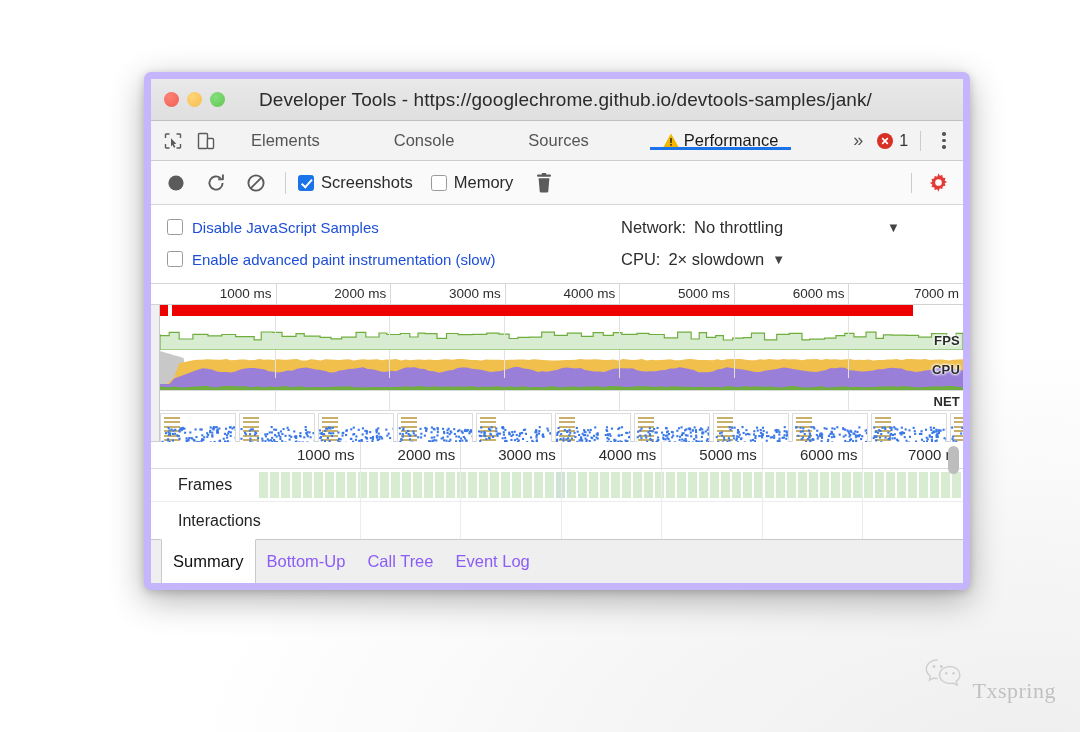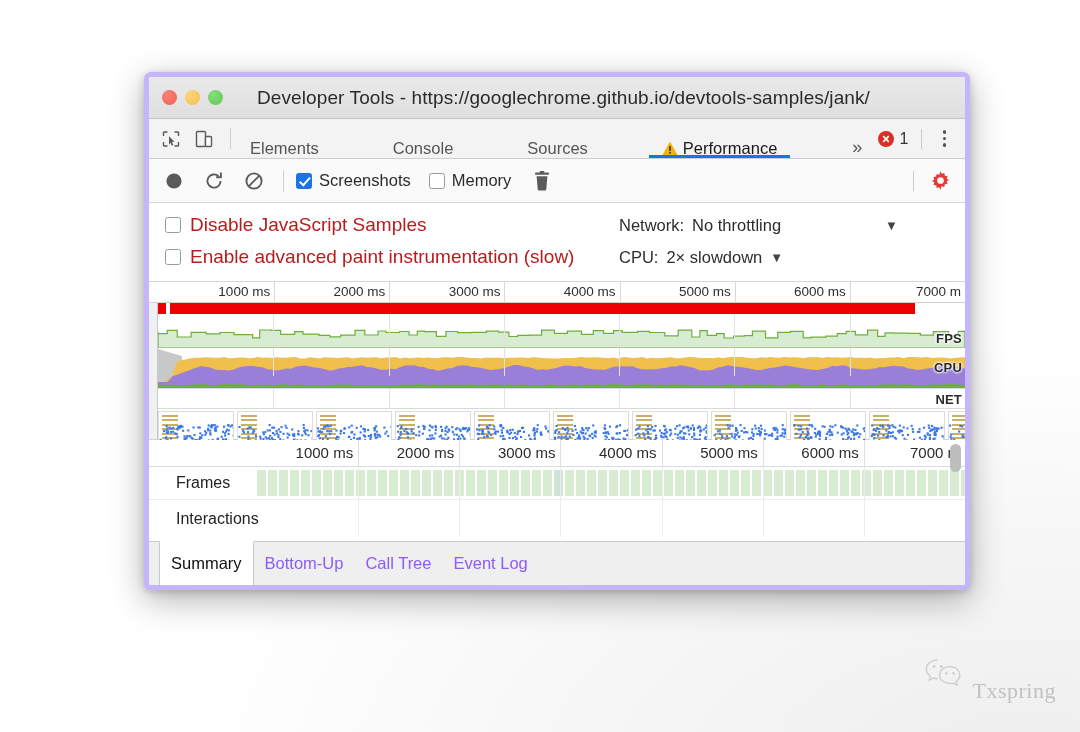--- a/index.html
+++ b/index.html
@@ -20,21 +20,21 @@
 
   
   .window {
     position: absolute;
     left: 144px; top: 72px;
     width: 826px; height: 518px;
     background: #ffffff;
     border-radius: 7px;
     box-shadow: 0 10px 34px rgba(0,0,0,0.30), 0 2px 8px rgba(0,0,0,0.18);
     overflow: hidden;
-    border: 5px solid #c4b5fd;
+    border: 7px solid #c4b5fd;
   }
 
   
   .titlebar {
     height: 42px;
     background: linear-gradient(#e9e9e9, #dfdfdf);
     border-bottom: 1px solid #c2c2c2;
     display: flex; align-items: center;
     padding-left: 13px;
     position: relative;
@@ -57,21 +57,21 @@
   .tabbar {
     height: 40px;
     background: #f3f3f3;
     border-bottom: 1px solid #cdcdcd;
     display: flex; align-items: stretch;
     position: relative;
   }
   .tb-icons { display: flex; align-items: center; padding: 0 10px 0 12px; gap: 13px; }
   .tb-icon { width: 20px; height: 20px; color: #5a5a5a; display:block; }
   .tb-sep { width: 1px; background: #cfcfcf; margin: 9px 6px; }
-  .tabs { display: flex; align-items: flex-end; gap: 48px; }
+  .tabs { display: flex; align-items: center; gap: 48px; }
   .tab {
     display: flex; align-items: center; gap: 5px;
     padding: 0 13px;
     font-size: 16.5px; color: #555555;
     white-space: nowrap;
     position: relative;
   }
   .tab.active { color: #1a1a1a; }
   .tab.active::after {
     content: ""; position: absolute; left: 0; right: 0; bottom: 0;
@@ -109,21 +109,21 @@
   .gear { width: 21px; height: 21px; display:block; }
 
   
   .settings {
     background: #ffffff;
     border-bottom: 1px solid #d6d6d6;
     padding: 6px 0 8px 0;
   }
   .srow { display: flex; align-items: center; height: 32px; }
   .scell-left { width: 470px; display: flex; align-items: center; gap: 9px; padding-left: 16px; }
-  .slabel { font-size: 19px; color: #b91c1c; white-space: nowrap; }
+  .slabel { font-size: 15px; color: #1d4ed8; white-space: nowrap; }
   .scell-right { display: flex; align-items: center; gap: 8px; }
   .sfield { font-size: 16.5px; color: #2d2d2d; }
   .caret { font-size: 13px; color: #444; }
   .caret.far { margin-left: 96px; }
 
   
   .overview { position: relative; background: #fff; height: 158px; border-bottom: 1px solid #cfcfcf; }
   .ruler {
     height: 21px; position: relative;
     border-bottom: 1px solid #d2d2d2;

